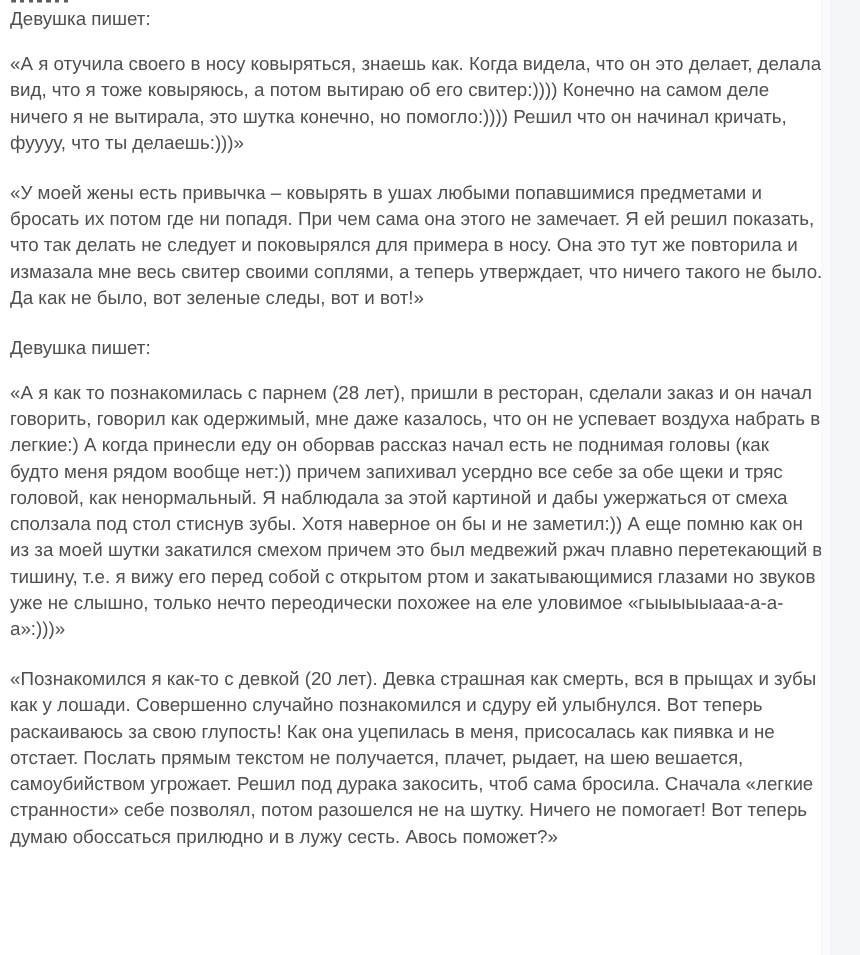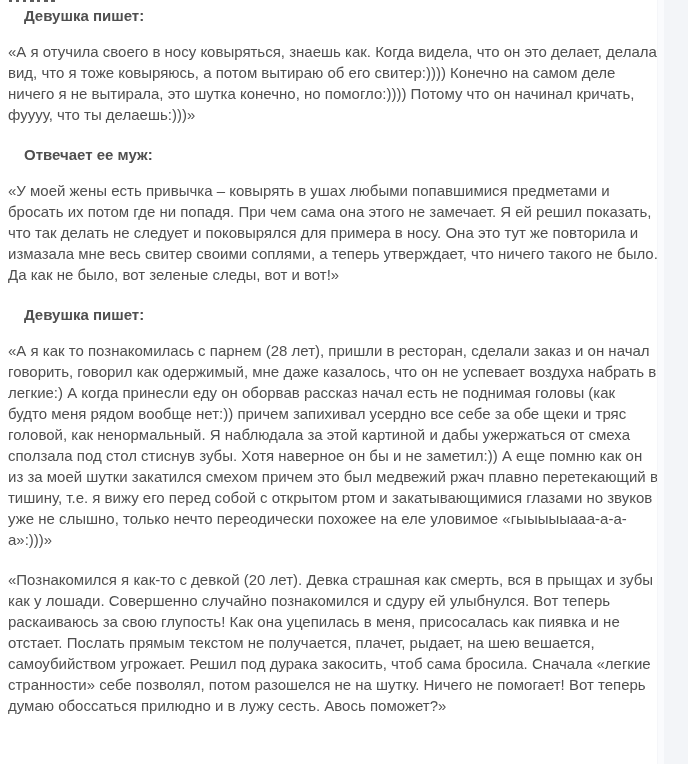--- a/index.html
+++ b/index.html
@@ -17,23 +17,23 @@
     line-height: 21px;
     color: #4f4f4f;
   }
   .content {
     position: absolute;
     top: 5px;
     left: 8px;
     width: 650px;
   }
   .author-label {
-    margin: 0 0 15px 16px;
+    margin: 0 0 15px 0;
     padding: 0;
-    font-weight: bold;
+    font-weight: normal;
   }
   .post-text {
     margin: 0 0 19px 0;
     padding: 0;
     text-align: left;
   }
   
   .clipped-text-remnant {
     position: absolute;
     top: 0;
@@ -57,25 +57,24 @@
 </style>
 </head>
 <body>
 
 <div class="clipped-text-remnant"></div>
 
 <div class="content">
 
   <div class="post">
     <p class="author-label">Девушка пишет:</p>
-    <p class="post-text">«А я отучила своего в носу ковыряться, знаешь как. Когда видела, что он это делает, делала вид, что я тоже ковыряюсь, а потом вытираю об его свитер:)))) Конечно на самом деле ничего я не вытирала, это шутка конечно, но помогло:)))) Потому что он начинал кричать, фуууу, что ты делаешь:)))»</p>
+    <p class="post-text">«А я отучила своего в носу ковыряться, знаешь как. Когда видела, что он это делает, делала вид, что я тоже ковыряюсь, а потом вытираю об его свитер:)))) Конечно на самом деле ничего я не вытирала, это шутка конечно, но помогло:)))) Решил что он начинал кричать, фуууу, что ты делаешь:)))»</p>
   </div>
 
   <div class="post">
-    <p class="author-label">Отвечает ее муж:</p>
     <p class="post-text">«У моей жены есть привычка – ковырять в ушах любыми попавшимися предметами и бросать их потом где ни попадя. При чем сама она этого не замечает. Я ей решил показать, что так делать не следует и поковырялся для примера в носу. Она это тут же повторила и измазала мне весь свитер своими соплями, а теперь утверждает, что ничего такого не было. Да как не было, вот зеленые следы, вот и вот!»</p>
   </div>
 
   <div class="post">
     <p class="author-label">Девушка пишет:</p>
     <p class="post-text">«А я как то познакомилась с парнем (28 лет), пришли в ресторан, сделали заказ и он начал говорить, говорил как одержимый, мне даже казалось, что он не успевает воздуха набрать в легкие:) А когда принесли еду он оборвав рассказ начал есть не поднимая головы (как будто меня рядом вообще нет:)) причем запихивал усердно все себе за обе щеки и тряс головой, как ненормальный. Я наблюдала за этой картиной и дабы ужержаться от смеха сползала под стол стиснув зубы. Хотя наверное он бы и не заметил:)) А еще помню как он из за моей шутки закатился смехом причем это был медвежий ржач плавно перетекающий в тишину, т.е. я вижу его перед собой с открытом ртом и закатывающимися глазами но звуков уже не слышно, только нечто переодически похожее на еле уловимое «гыыыыыааа-а-а-а»:)))»</p>
   </div>
 
   <div class="post">
     <p class="post-text">«Познакомился я как-то с девкой (20 лет). Девка страшная как смерть, вся в прыщах и зубы как у лошади. Совершенно случайно познакомился и сдуру ей улыбнулся. Вот теперь раскаиваюсь за свою глупость! Как она уцепилась в меня, присосалась как пиявка и не отстает. Послать прямым текстом не получается, плачет, рыдает, на шею вешается, самоубийством угрожает. Решил под дурака закосить, чтоб сама бросила. Сначала «легкие странности» себе позволял, потом разошелся не на шутку. Ничего не помогает! Вот теперь думаю обоссаться прилюдно и в лужу сесть. Авось поможет?»</p>

